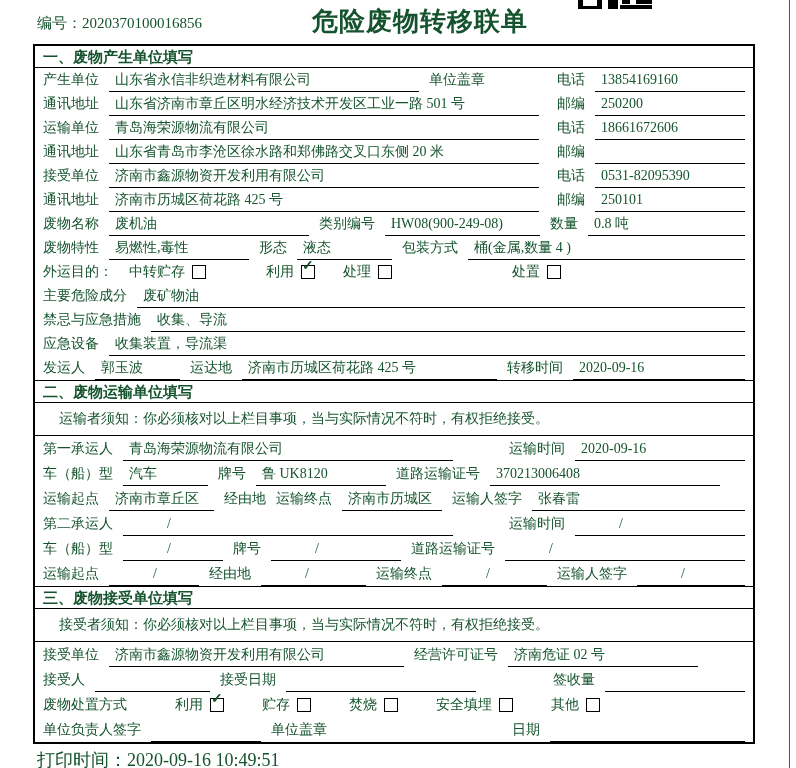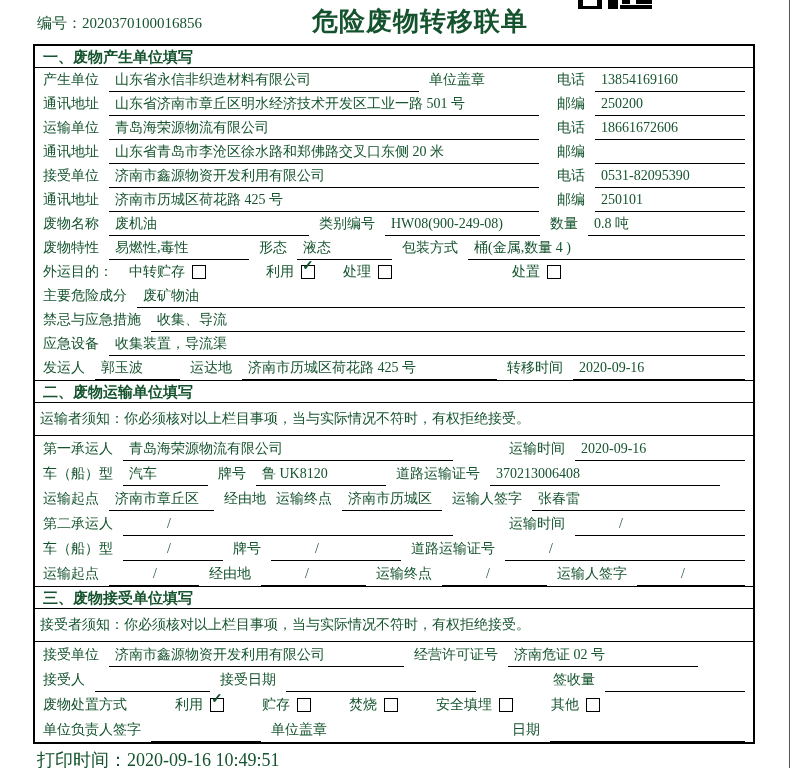--- a/index.html
+++ b/index.html
@@ -17,21 +17,21 @@
   .qr .q3{left:2px;top:6px;width:20px;height:3px;}
   .qr .q4{left:30px;top:0;width:10px;height:9px;}
   .qr .q5{left:44px;top:0;width:8px;height:4px;}
   .qr .q6{left:42px;top:5px;width:32px;height:4px;}
   .qr .q7{left:58px;top:0;width:16px;height:4px;}
   
   .form{position:absolute;left:33px;top:44px;width:722px;border:2px solid #000;box-sizing:border-box;background:#fff;}
   .sec-header{height:21px;line-height:21px;padding-left:8px;font-size:15px;font-weight:bold;
               border-bottom:1px solid #000;font-family:Liberation Sans, sans-serif;}
   .sec2,.sec3{border-top:1px solid #000;}
-  .notice{height:32px;line-height:32px;padding-left:5px;border-bottom:1px solid #000;}
+  .notice{height:32px;line-height:32px;padding-left:24px;border-bottom:1px solid #000;}
   .row{display:flex;height:24px;line-height:24px;padding:0 8px;}
   .sec2 .row,.sec3 .row{height:25px;line-height:25px;}
   .lbl{white-space:nowrap;margin-right:10px;}
   .u{display:inline-block;border-bottom:1px solid #000;padding:0 4px 0 6px;margin-right:10px;
      white-space:nowrap;overflow:hidden;box-sizing:border-box;}
   .u:empty::before{content:"\00a0";}
   .u:last-child{margin-right:0;}
   .grow{flex:1;}
   .mla{margin-left:auto;}
   .ind{padding-left:44px;}

